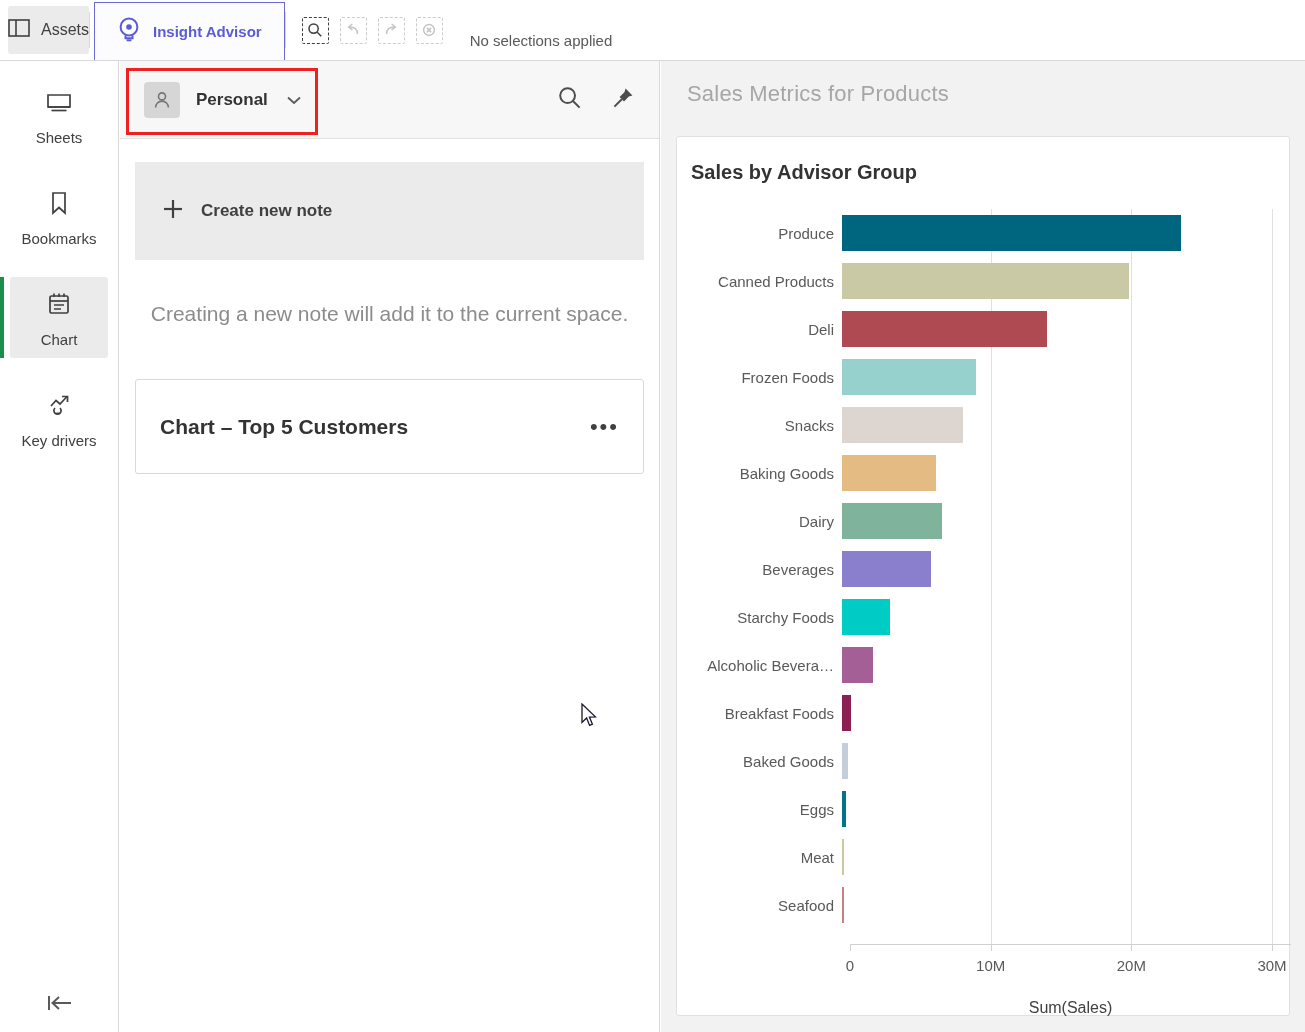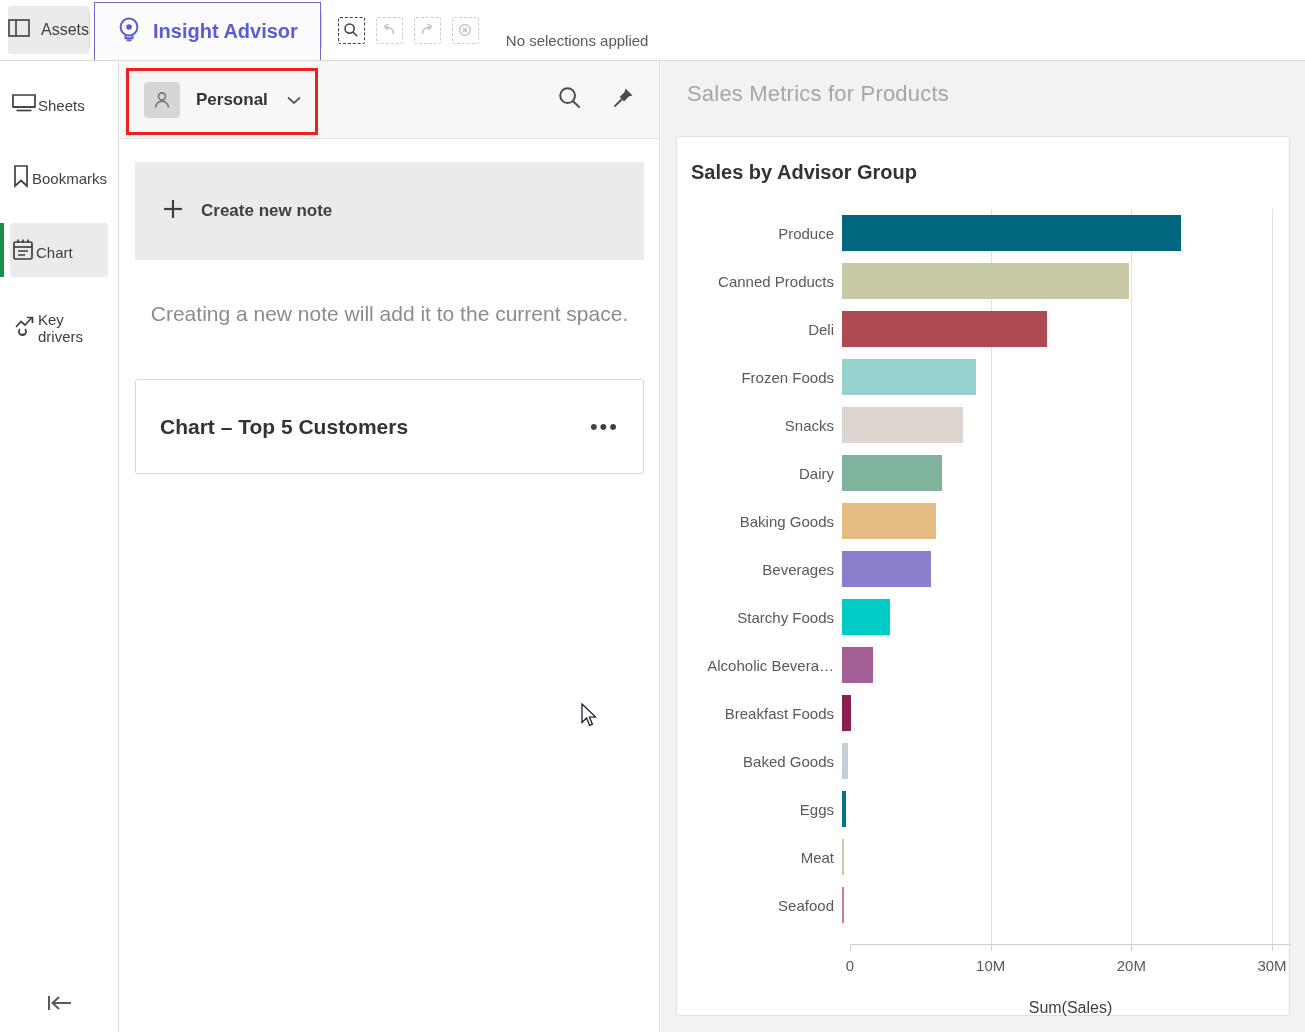--- a/index.html
+++ b/index.html
@@ -25,38 +25,38 @@
   }
   .assets-label { font-size: 16px; color: #404040; }
   .vsep { width: 1px; background: #d9d9d9; margin: 12px 0; }
 
   .ia-tab {
     display: flex; align-items: center; gap: 12px;
     margin: 2px 0 0 4px; padding: 0 22px; height: 58px;
     border: 1px solid #6a6ad4; border-bottom: none;
     background: #fcfcfe; cursor: pointer;
   }
-  .ia-label { font-size: 20px; font-weight: bold; color: #5b5bd6; }
+  .ia-label { font-size: 15px; font-weight: bold; color: #5b5bd6; }
 
   .seltools { display: flex; align-items: center; gap: 11px; padding-left: 16px; }
   .seltool {
     width: 27px; height: 27px; display: flex; align-items: center; justify-content: center;
     border: 1px dashed #404040; border-radius: 2px; cursor: pointer;
   }
   .seltool.disabled { border-color: #cccccc; cursor: default; }
   .selstatus { font-size: 15px; color: #595959; margin-left: 16px; margin-top: 20px; }
 
   
   .rail {
     position: absolute; top: 61px; left: 0; width: 119px; height: 971px;
     background: #ffffff; border-right: 1px solid #d9d9d9;
   }
   .rail-item {
     position: relative; margin: 0 10px; padding: 14px 0 10px;
-    display: flex; flex-direction: row; align-items: center; gap: 0;
+    display: flex; flex-direction: column; align-items: center; gap: 10px;
     border-radius: 3px; cursor: pointer;
   }
   .rail-item.active { background: #ebebeb; }
   .rail-item.active::before {
     content: ""; position: absolute; left: -10px; top: 0; bottom: 0;
     width: 4px; background: #1a8f4a;
   }
   .rail-label { font-size: 15px; color: #404040; }
   .rail-spacer-1 { height: 16px; }
   .rail-collapse {
@@ -345,26 +345,26 @@
             </div>
             <div class="row">
               <div class="cat">Frozen Foods</div>
               <div class="bar" style="width: 133.633px; background: rgb(150, 209, 205);"></div>
             </div>
             <div class="row">
               <div class="cat">Snacks</div>
               <div class="bar" style="width: 120.973px; background: rgb(221, 213, 208);"></div>
             </div>
             <div class="row">
+              <div class="cat">Baking Goods</div>
+              <div class="bar" style="width: 94.2467px; background: rgb(228, 187, 130);"></div>
+            </div>
+            <div class="row">
               <div class="cat">Dairy</div>
               <div class="bar" style="width: 99.8733px; background: rgb(127, 179, 155);"></div>
-            </div>
-            <div class="row">
-              <div class="cat">Baking Goods</div>
-              <div class="bar" style="width: 94.2467px; background: rgb(228, 187, 130);"></div>
             </div>
             <div class="row">
               <div class="cat">Beverages</div>
               <div class="bar" style="width: 88.62px; background: rgb(138, 127, 204);"></div>
             </div>
             <div class="row">
               <div class="cat">Starchy Foods</div>
               <div class="bar" style="width: 47.8267px; background: rgb(0, 204, 198);"></div>
             </div>
             <div class="row">

